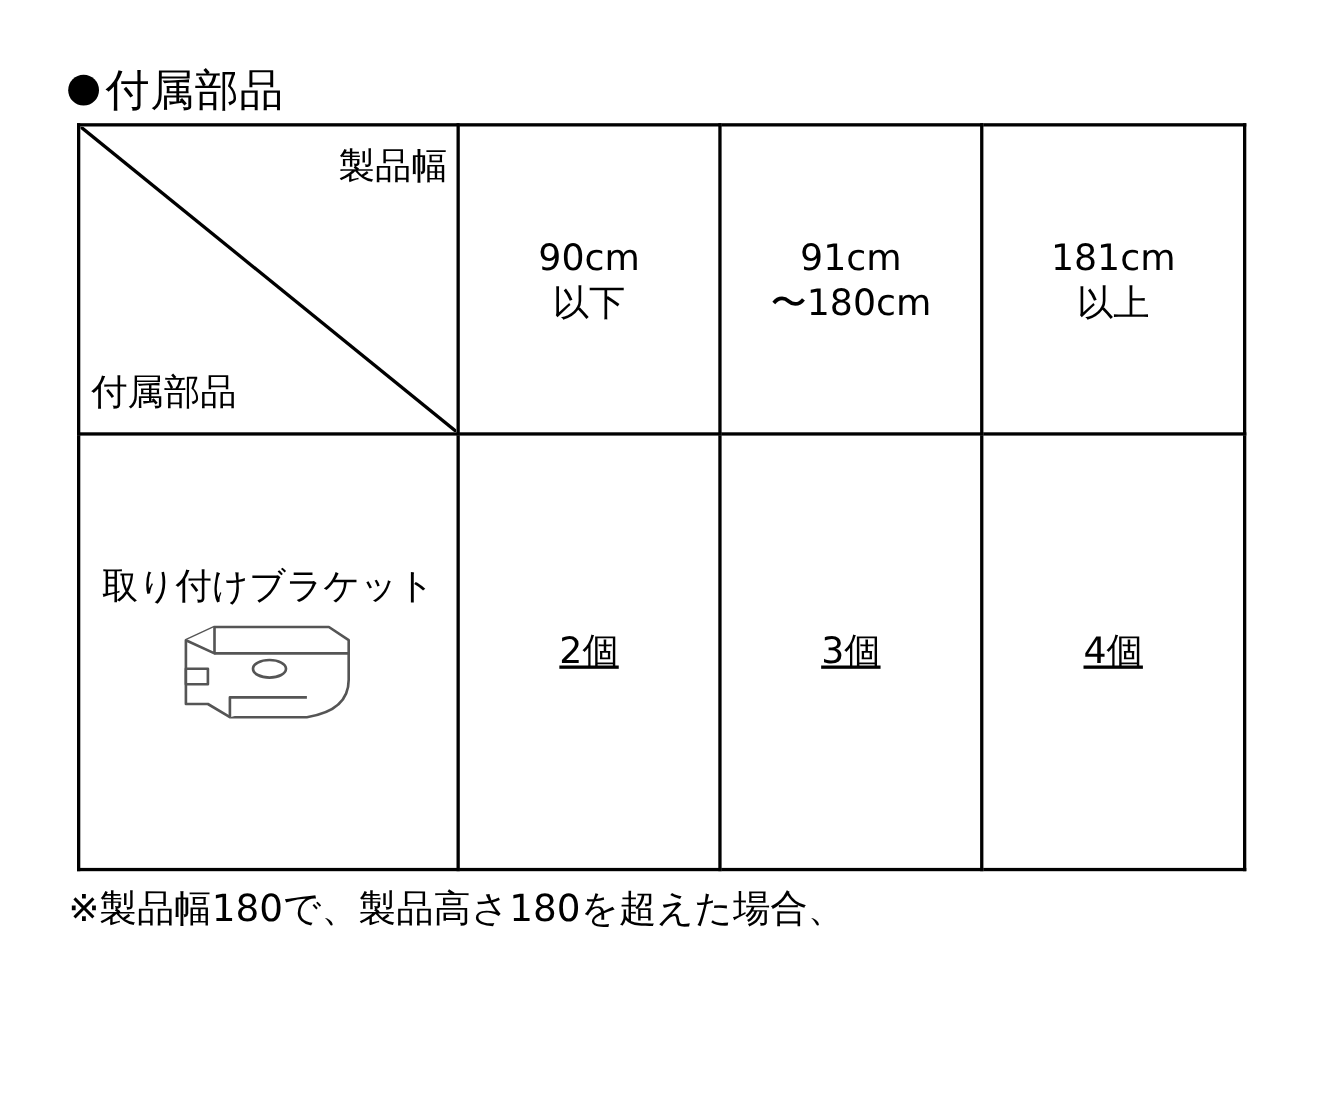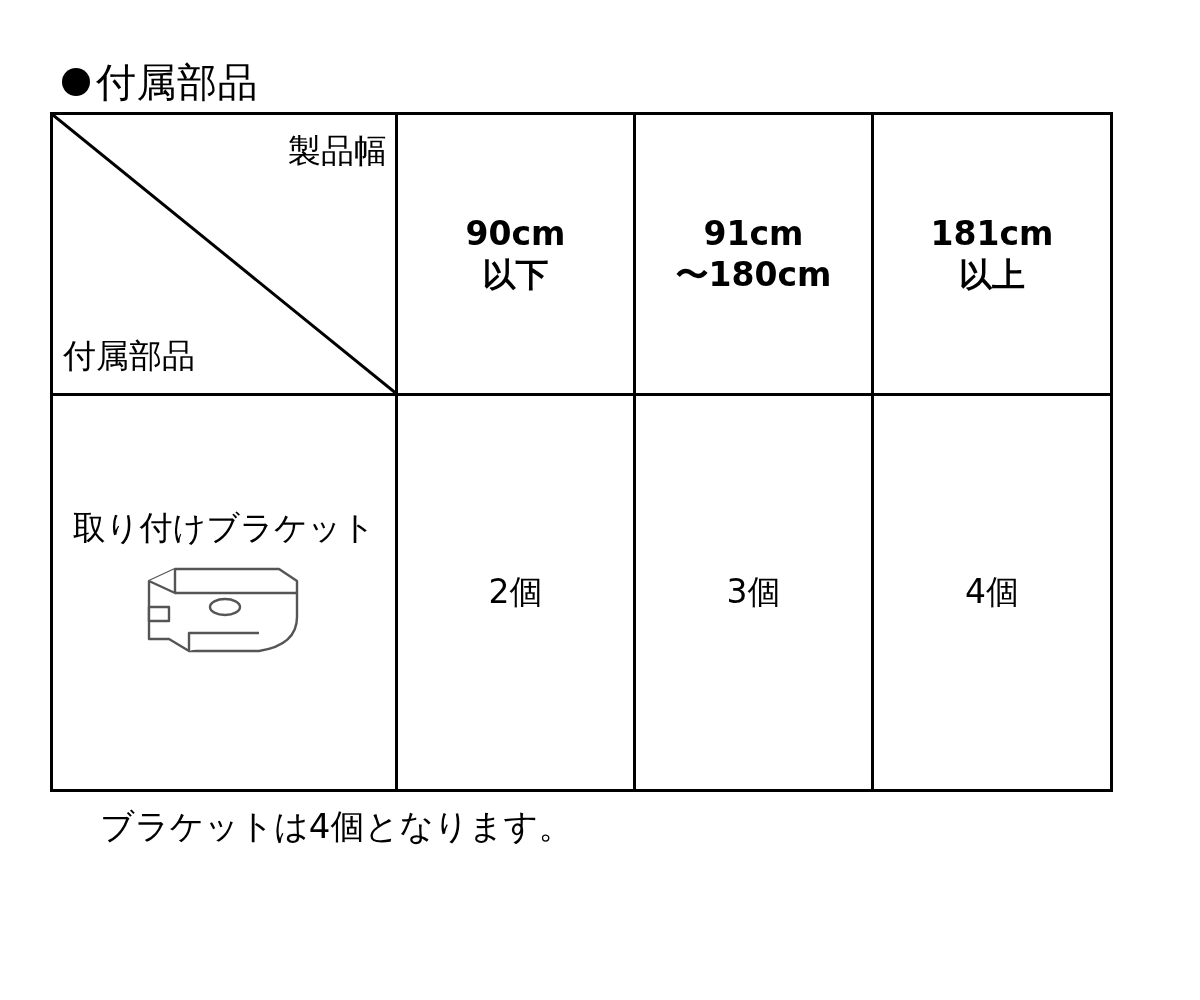--- a/index.html
+++ b/index.html
@@ -40,21 +40,21 @@
     border-radius: 50%;
     background: #000;
     display: inline-block;
     margin-right: 6px;
     flex: 0 0 auto;
   }
 
   
   .table-wrap {
     position: absolute;
-    left: 50px;
+    left: 70px;
     top: 112px;
     width: 888px;
     height: 680px;
   }
   table.parts {
     border-collapse: collapse;
     width: 1060px;
     height: 680px;
     table-layout: fixed;
   }
@@ -90,40 +90,38 @@
     left: 10px;
     bottom: 14px;
     font-size: 33px;
     white-space: nowrap;
   }
 
   .colhead {
     line-height: 1.25;
     font-size: 34px;
     padding: 6px 4px;
-    font-weight: bold;
   }
   .colhead .l2 { display: block; }
 
   .rowhead {
     padding: 10px 6px 14px 6px;
     line-height: 1.2;
-    font-family: Liberation Mono, monospace;
   }
   .rowhead .rh-text {
     display: block;
     font-size: 33px;
     white-space: nowrap;
   }
   .rowhead .rh-icon {
     display: block;
     margin: 6px auto 0 auto;
   }
 
-  .qty { font-size: 33px; white-space: nowrap; }
+  .qty { font-size: 33px; white-space: nowrap; text-decoration: underline; }
 
   
   .footnote {
     position: absolute;
     left: 62px;
     top: 800px;
     font-size: 34px;
     line-height: 1.55;
     white-space: nowrap;
   }
@@ -191,16 +189,16 @@
           <td class="qty">3個</td>
           <td class="qty">4個</td>
         </tr>
 
 
       </tbody>
     </table>
   </div>
 
   <div class="footnote">
-    <div class="line2">ブラケットは4個となります。</div>
+    <div>※製品幅180で、製品高さ180を超えた場合、</div>
   </div>
 
 </div>
 
 </body></html>

